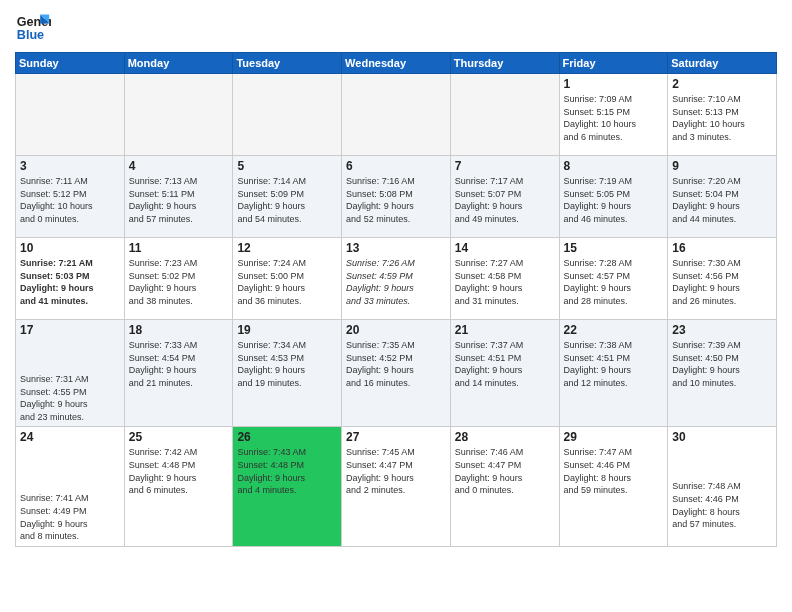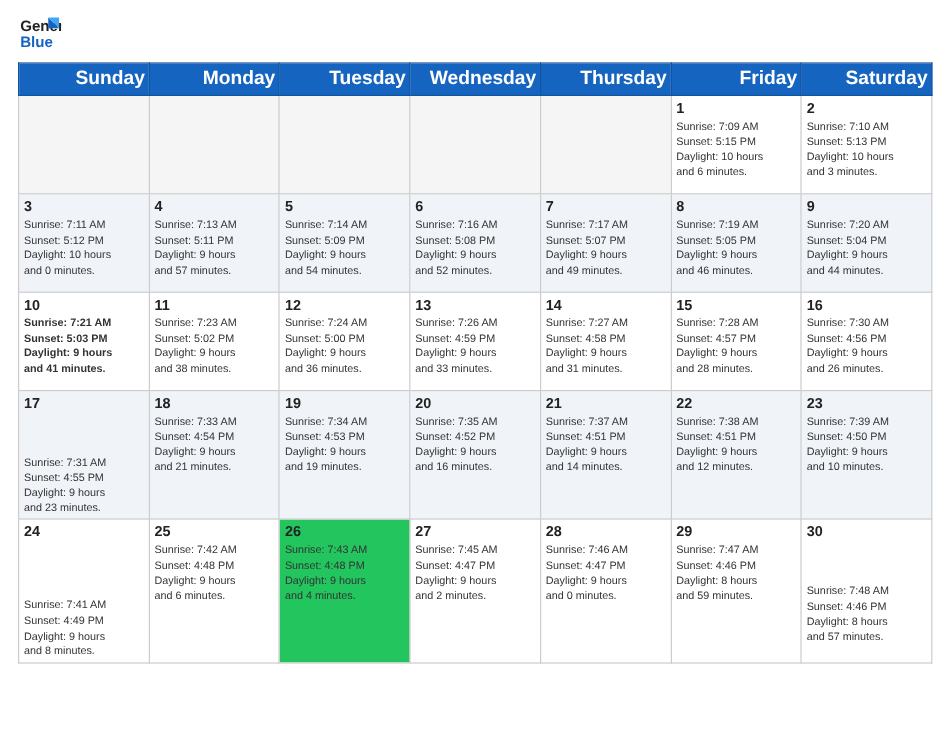--- a/index.html
+++ b/index.html
@@ -44,24 +44,24 @@
       color: #444;
     }
     .calendar {
       width: 100%;
       border-collapse: collapse;
       table-layout: fixed;
     }
     .calendar th {
       background: #1565c0;
       color: #fff;
-      font-size: 16px;
+      font-size: 11px;
       font-weight: bold;
       padding: 4px 3px;
-      text-align: right;
+      text-align: left;
       border: 1px solid #1155a0;
     }
     .calendar td {
       vertical-align: top;
       border: 1px solid #ccc;
       padding: 3px 4px;
       height: 82px;
       font-size: 9.5px;
       color: #333;
       background: #fff;
@@ -206,21 +206,21 @@
           </td>
           <td style="background: rgb(255, 255, 255);">
             <span class="day-number">12</span>
             <div class="day-info" style="white-space: pre-line;">Sunrise: 7:24 AM
 Sunset: 5:00 PM
 Daylight: 9 hours
 and 36 minutes.</div>
           </td>
           <td style="background: rgb(255, 255, 255);">
             <span class="day-number">13</span>
-            <div class="day-info" style="white-space: pre-line;">Sunrise: 7:26 AM
+            <div class="day-info" style="white-space: pre-line; font-style: italic;">Sunrise: 7:26 AM
 Sunset: 4:59 PM
 Daylight: 9 hours
 and 33 minutes.</div>
           </td>
           <td style="background: rgb(255, 255, 255);">
             <span class="day-number">14</span>
             <div class="day-info" style="white-space: pre-line;">Sunrise: 7:27 AM
 Sunset: 4:58 PM
 Daylight: 9 hours
 and 31 minutes.</div>

